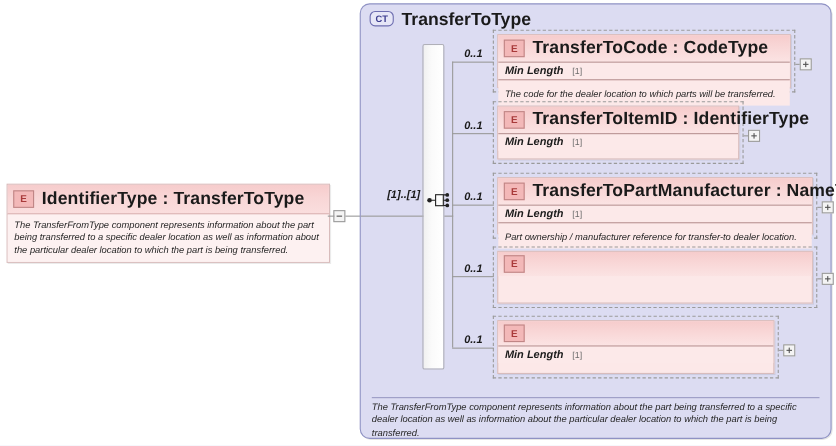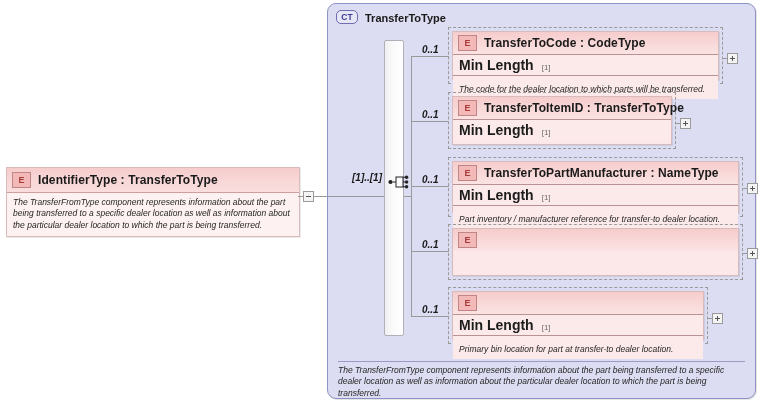--- a/index.html
+++ b/index.html
@@ -55,21 +55,21 @@
     height: 14px;
     line-height: 14px;
     text-align: center;
     font-size: 9px;
     font-weight: bold;
     color: #a83a3a;
     background: #f3b8b8;
     border: 1px solid #c08686;
   }
   .el-title {
-    font-size: 12px;
+    font-size: 16px;
     font-weight: bold;
     color: #1a1a1a;
     letter-spacing: 0.1px;
     white-space: nowrap;
   }
   .doc-text {
     font-size: 8.5px;
     font-style: italic;
     color: #262626;
     line-height: 1.35;
@@ -114,38 +114,38 @@
     border: 1px solid #8f92c4;
     border-radius: 9px;
     background: #dcdcf2;
     box-shadow: 1px 1px 0 rgba(0,0,0,0.10);
   }
   #ct-header {
     position: absolute;
     left: 8px;
     top: 6px;
     display: flex;
-    align-items: flex-end;
+    align-items: flex-start;
     gap: 7px;
   }
   .badge-ct {
     width: 22px;
     height: 14px;
     line-height: 13px;
     text-align: center;
     font-size: 8.5px;
     font-weight: bold;
     color: #3d3d8f;
     background: #e6e6f7;
     border: 1px solid #6d6db0;
     border-radius: 5px;
     box-sizing: border-box;
   }
   #ct-title {
-    font-size: 11px;
+    font-size: 16px;
     font-weight: bold;
     color: #1a1a1a;
   }
 
   
   #ct-footer {
     position: absolute;
     left: 10px;
     right: 10px;
     top: 357px;
@@ -202,21 +202,22 @@
   }
   .elbox .facet {
     display: flex;
     align-items: baseline;
     gap: 8px;
     padding: 2px 6px 2px 6px;
     border-top: 1px solid #b99393;
     background: #fce9e9;
   }
   .facet-name {
-    font-size: 14px;
+    font-size: 10px;
+    font-style: italic;
     font-weight: bold;
     color: #1c1c1c;
   }
   .facet-val {
     font-size: 8px;
     color: #6b6b6b;
   }
   .elbox .docrow {
     padding: 2px 6px 3px 6px;
     border-top: 1px solid #b99393;
@@ -302,21 +303,21 @@
   </div>
 </div>
 <div class="toggle plus" style="left:727px; top:53px;"></div>
 <div class="line-h" style="left:723px; top:58px; width:4px;"></div>
 
 <span class="card-label" style="left:422px; top:109px;">0..1</span>
 <div class="elgroup" style="left:448px; top:92px; width:228px; height:57px;">
   <div class="elbox">
     <div class="hdr">
       <span class="badge-e">E</span>
-      <span class="el-title">TransferToItemID : TransferToType</span>
+      <span class="el-title">TransferToItemID : IdentifierType</span>
     </div>
     <div class="facet">
       <span class="facet-name">Min Length</span>
       <span class="facet-val">[1]</span>
     </div>
   </div>
 </div>
 <div class="toggle plus" style="left:680px; top:118px;"></div>
 <div class="line-h" style="left:676px; top:123px; width:4px;"></div>
 
@@ -325,21 +326,21 @@
   <div class="elbox">
     <div class="hdr">
       <span class="badge-e">E</span>
       <span class="el-title">TransferToPartManufacturer : NameType</span>
     </div>
     <div class="facet">
       <span class="facet-name">Min Length</span>
       <span class="facet-val">[1]</span>
     </div>
     <div class="docrow">
-      <span class="doc-text">Part inventory / manufacturer reference for transfer-to dealer location.</span>
+      <span class="doc-text">Part ownership / manufacturer reference for transfer-to dealer location.</span>
     </div>
   </div>
 </div>
 <div class="toggle plus" style="left:747px; top:183px;"></div>
 <div class="line-h" style="left:743px; top:188px; width:4px;"></div>
 
 <span class="card-label" style="left:422px; top:239px;">0..1</span>
 <div class="elgroup" style="left:448px; top:224px; width:295px; height:56px;">
   <div class="elbox">
     <div class="hdr">
@@ -353,19 +354,16 @@
 <span class="card-label" style="left:422px; top:304px;">0..1</span>
 <div class="elgroup" style="left:448px; top:287px; width:260px; height:57px;">
   <div class="elbox">
     <div class="hdr">
       <span class="badge-e">E</span>
     </div>
     <div class="facet">
       <span class="facet-name">Min Length</span>
       <span class="facet-val">[1]</span>
     </div>
-    <div class="docrow">
-      <span class="doc-text">Primary bin location for part at transfer-to dealer location.</span>
-    </div>
   </div>
 </div>
 <div class="toggle plus" style="left:712px; top:313px;"></div>
 <div class="line-h" style="left:708px; top:318px; width:4px;"></div>
 
 </body></html>

